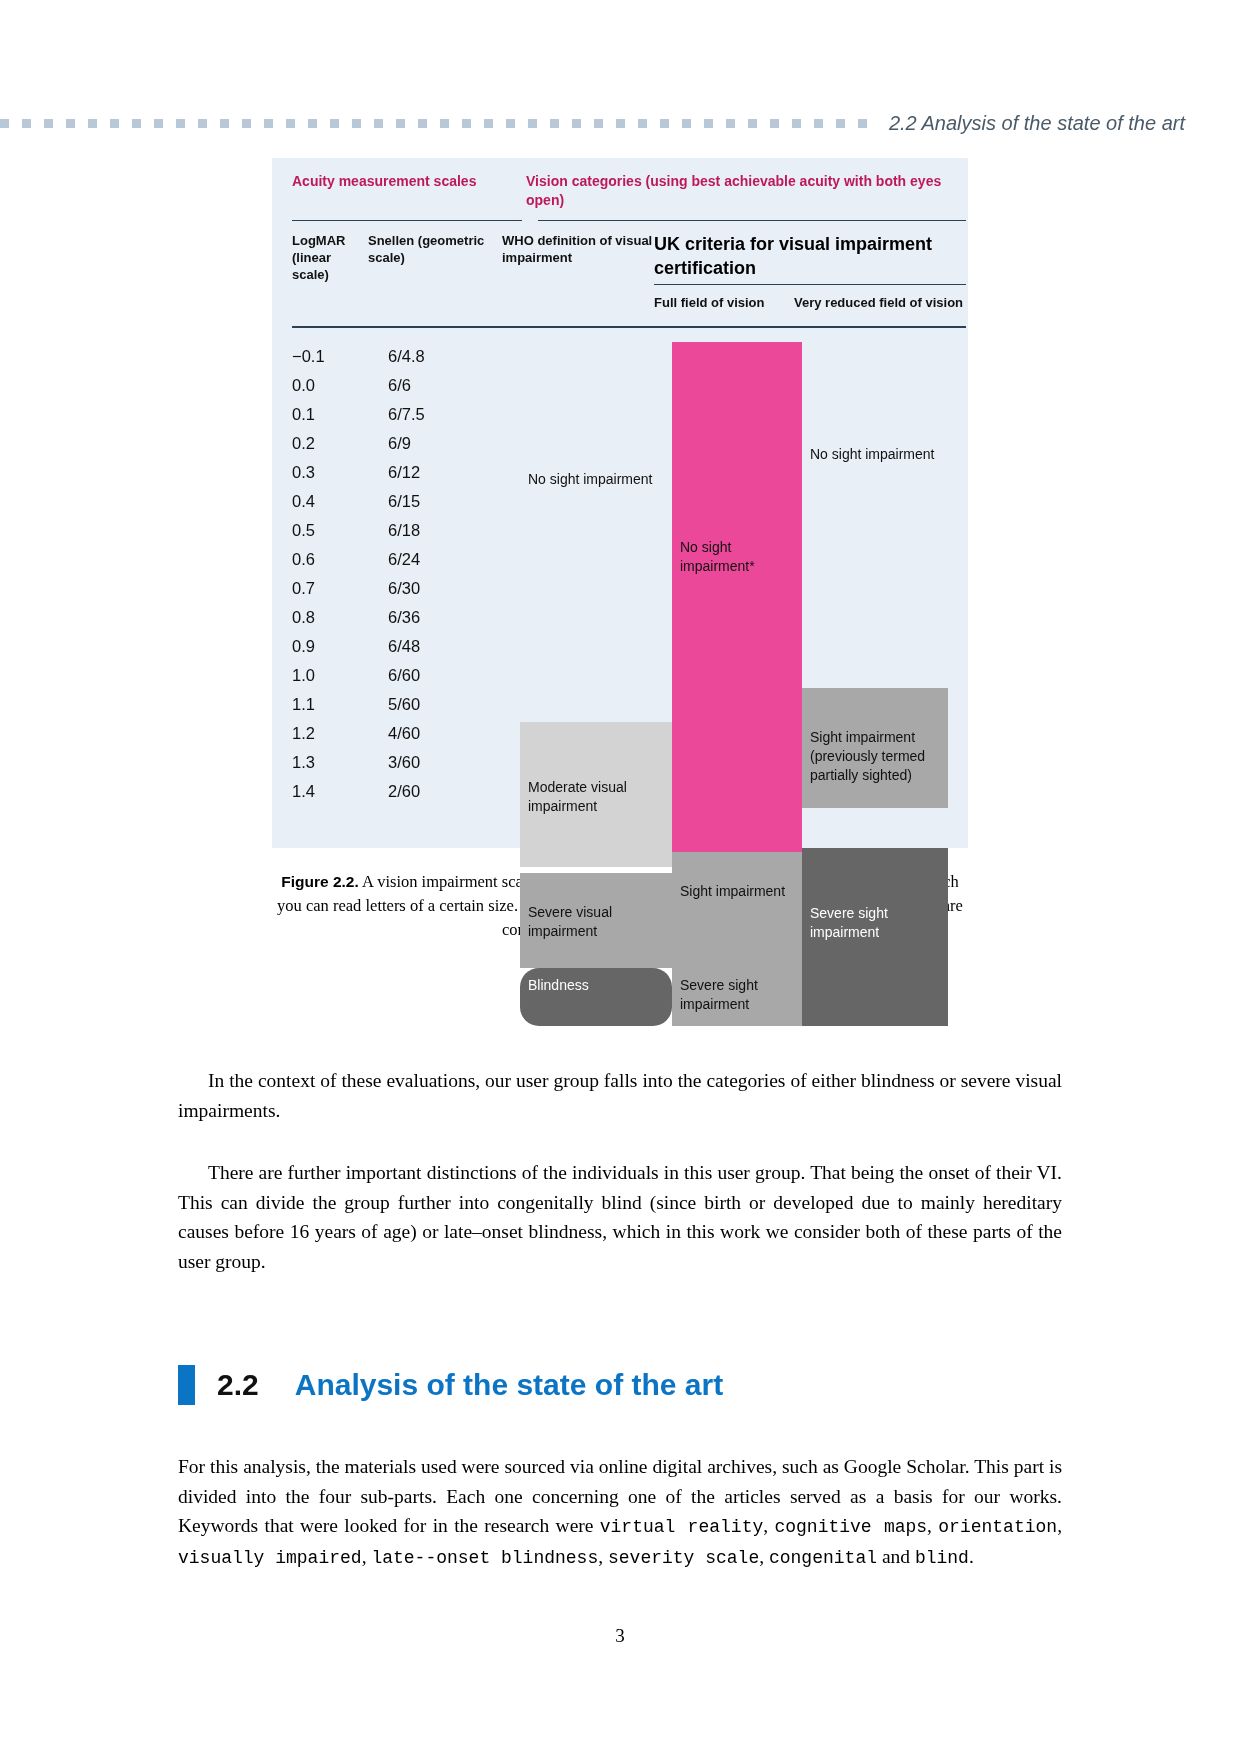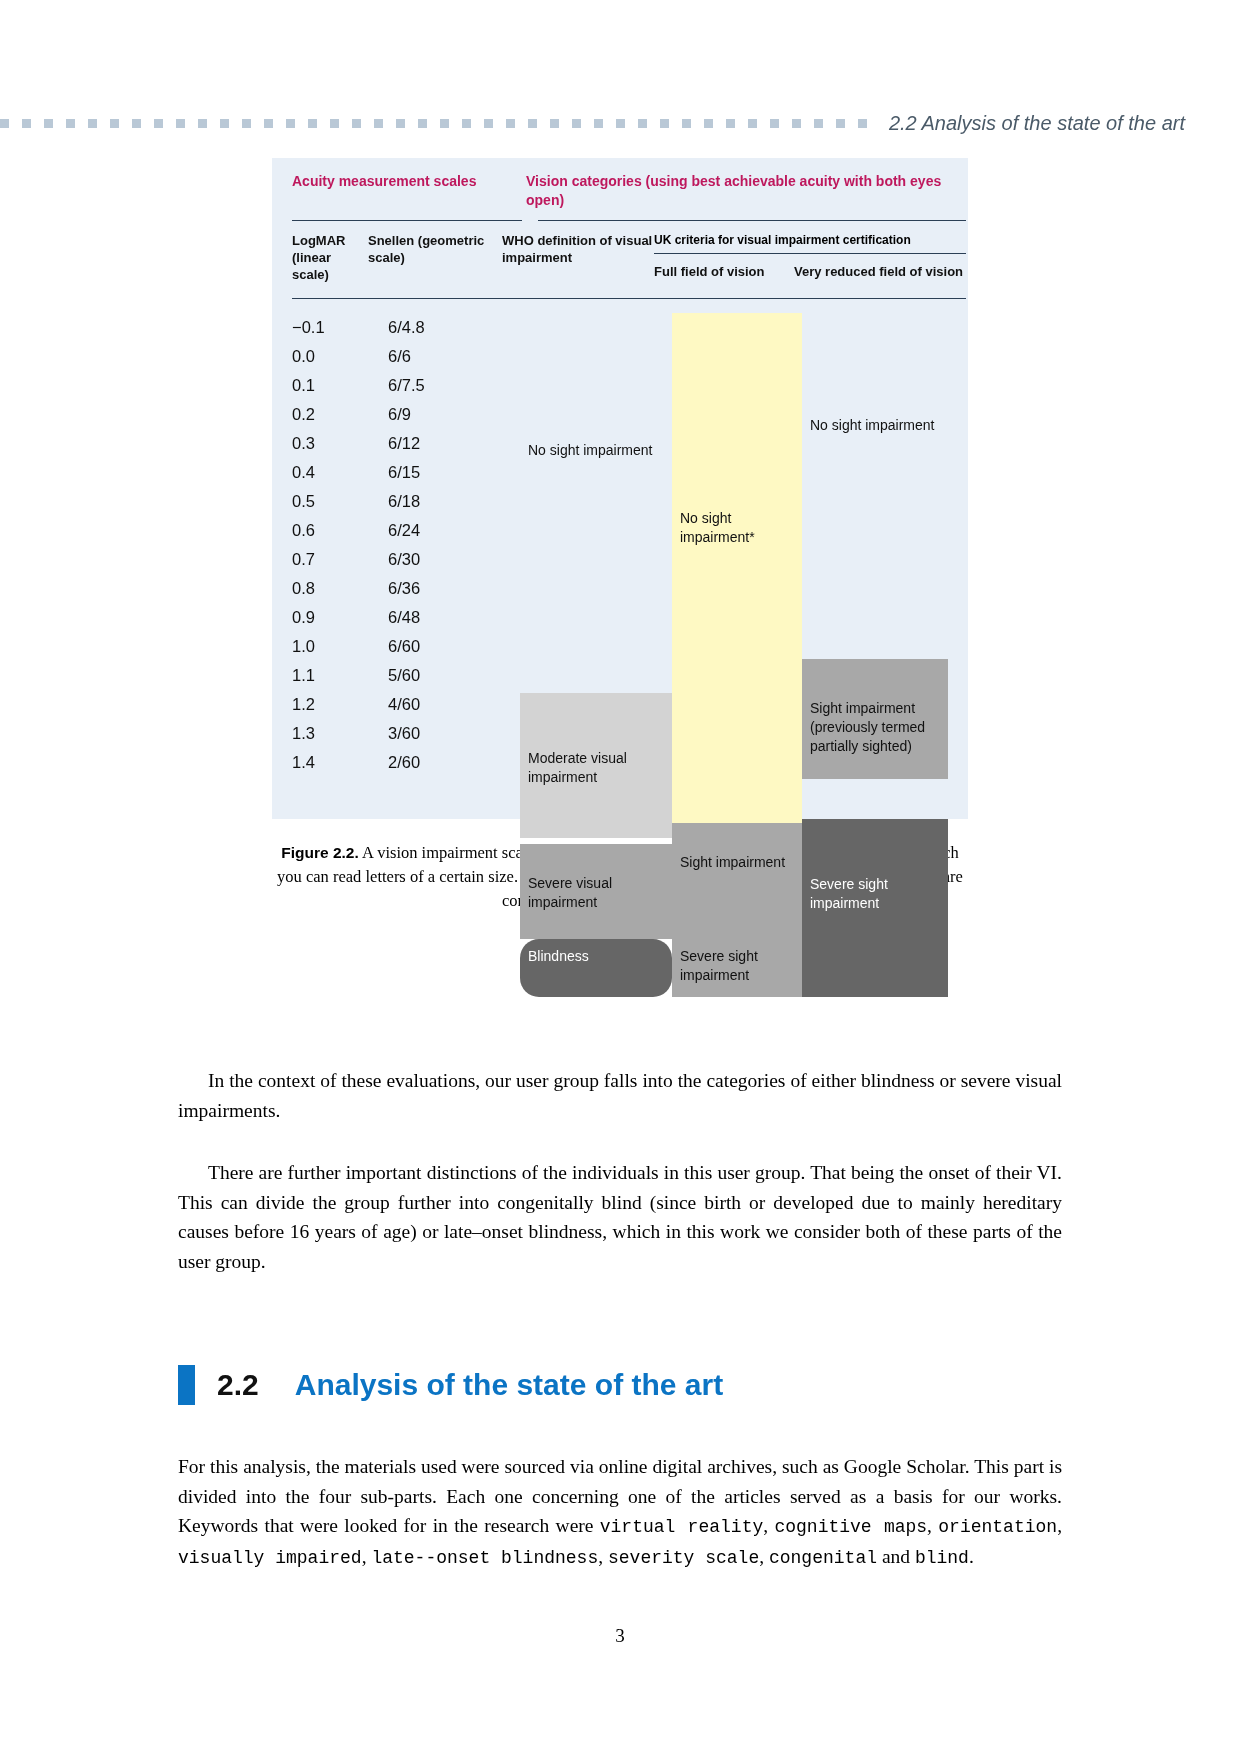--- a/index.html
+++ b/index.html
@@ -106,21 +106,21 @@
     font-size: 13px;
     font-weight: bold;
     line-height: 1.3;
     color: #111;
   }
   .c-logmar { width: 96px; padding-left: 20px; box-sizing: border-box; }
   .c-snellen { width: 134px; box-sizing: border-box; }
   .c-who { width: 152px; box-sizing: border-box; }
   .c-uk { flex: 1; box-sizing: border-box; }
   .uk-title {
-    font-size: 12px;
+    font-size: 18px;
     font-weight: bold;
     line-height: 1.3;
     padding-bottom: 4px;
   }
   .uk-rule { height: 1.4px; background: #2b3f55; margin-bottom: 10px; margin-right: 2px;}
   .uk-cols { display: flex; }
   .uk-full { width: 140px; }
   .uk-very { flex: 1; }
 
   .mid-rule {
@@ -282,21 +282,21 @@
           <div class="blk" style="left:248px; top:394px; width:152px; height:145px; background:#d3d3d3;">
             <span style="display:block; margin-top:48px;">Moderate visual impairment</span>
           </div>
           <div class="blk" style="left:248px; top:545px; width:152px; height:95px; background:#a8a8a8;">
             <span style="display:block; margin-top:22px;">Severe visual impairment</span>
           </div>
           <div class="blk dark" style="left:248px; top:640px; width:152px; height:58px; background:#666666;border-radius:19px;">
             <span>Blindness</span>
           </div>
 
-          <div class="blk" style="left:400px; top:14px; width:130px; height:510px; background:#fef9c3;">
+          <div class="blk" style="left:400px; top:14px; width:130px; height:510px; background:#ec4899;">
             <span style="display:block; margin-top:188px;">No sight impairment*</span>
           </div>
           <div class="blk" style="left:400px; top:524px; width:130px; height:116px; background:#a8a8a8;">
             <span style="display:block; margin-top:22px;">Sight impairment</span>
           </div>
           <div class="blk" style="left:400px; top:640px; width:130px; height:58px; background:#a8a8a8;">
             <span>Severe sight impairment</span>
           </div>
 
           <div class="blk" style="left:530px; top:14px; width:146px; height:346px; background:#e8eff7;">

